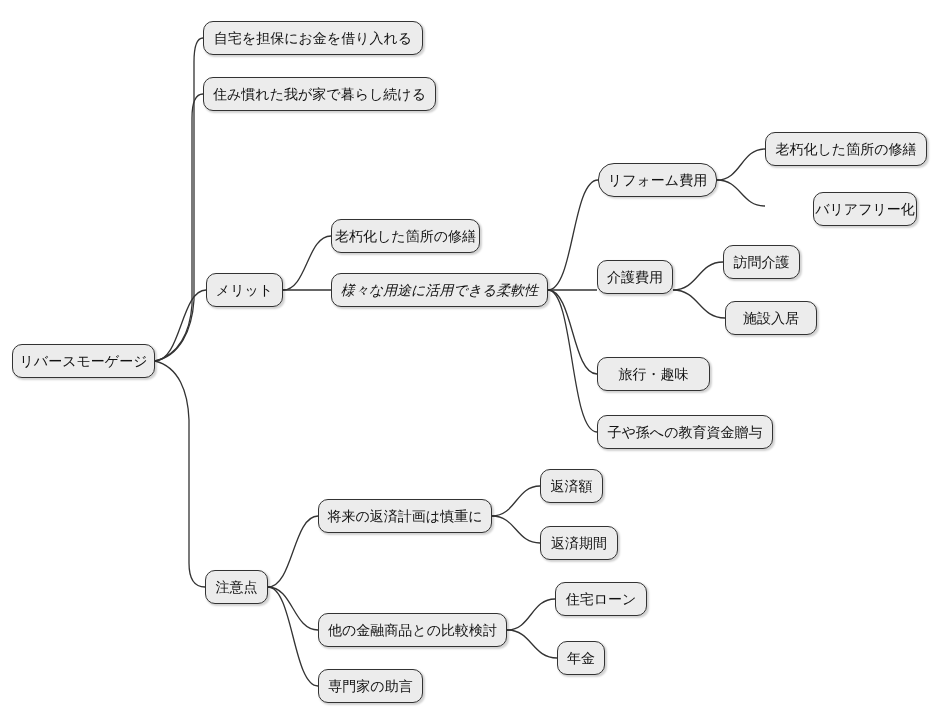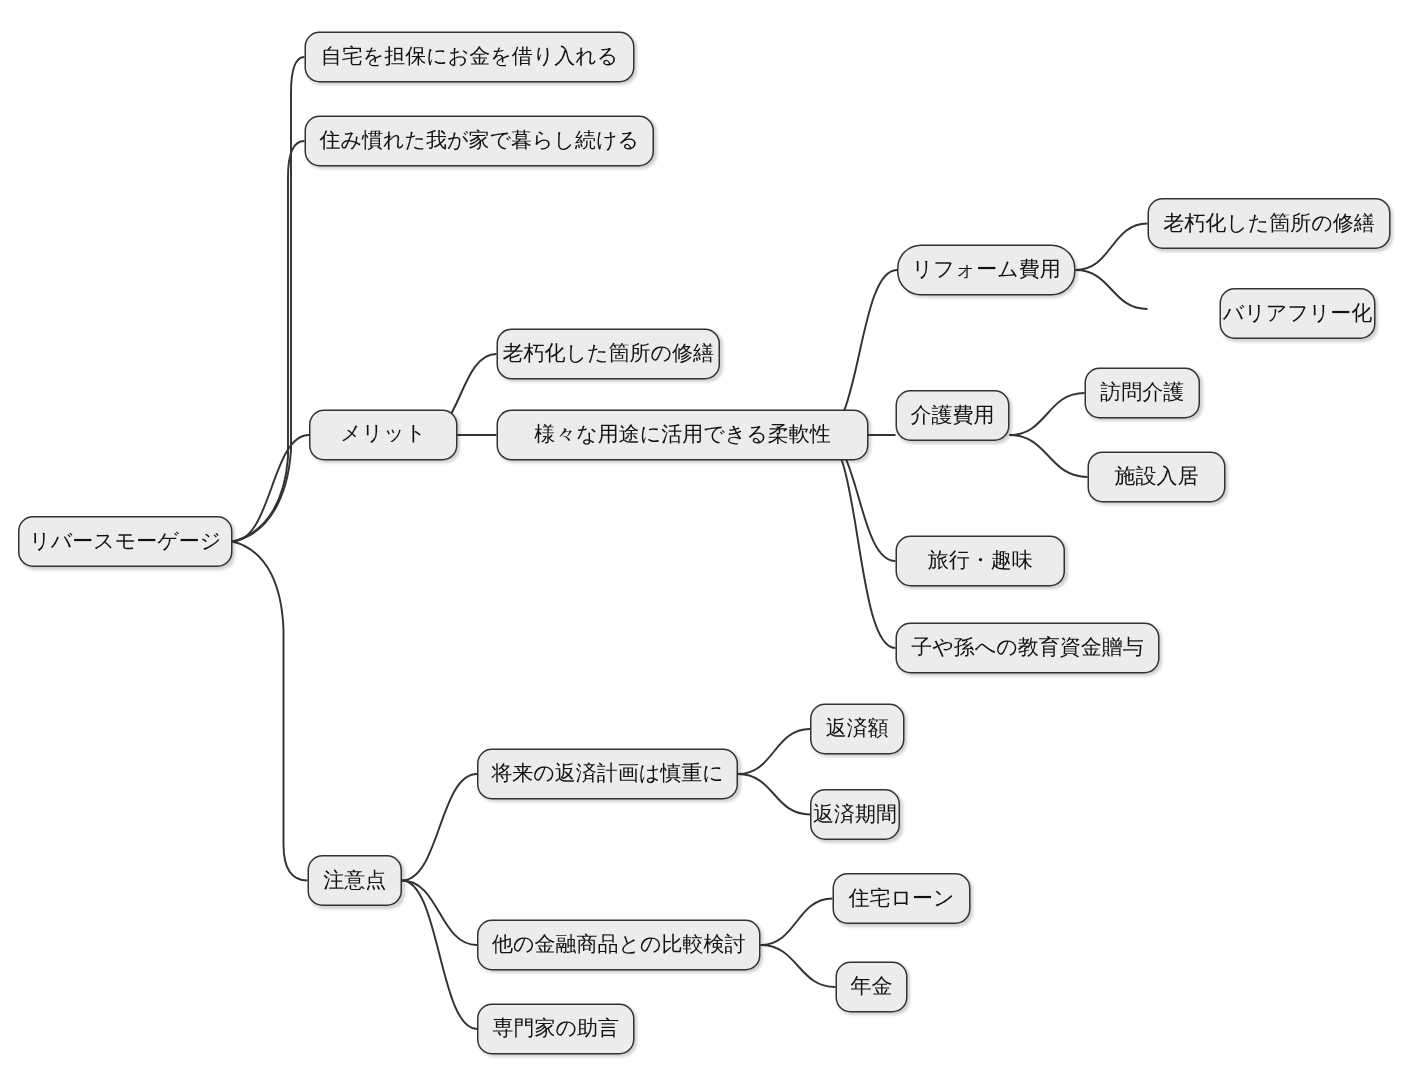--- a/index.html
+++ b/index.html
@@ -66,39 +66,39 @@
     <path d="M 492 516 C 516 516 516 543 540 543"></path>
     <path d="M 507 630 C 531 630 531 599 555 599"></path>
     <path d="M 507 630 C 532 630 532 658 557 658"></path>
   </svg>
 
   <div class="node" style="left:12px;  top:344px; width:143px;">リバースモーゲージ</div>
 
   <div class="node" style="left:203px; top:21px;  width:220px;">自宅を担保にお金を借り入れる</div>
   <div class="node" style="left:203px; top:77px;  width:233px;">住み慣れた我が家で暮らし続ける</div>
 
-  <div class="node" style="left:206px; top:273px; width:99px;font-family:Liberation Serif, serif;">メリット</div>
+  <div class="node" style="left:206px; top:273px; width:77px;">メリット</div>
   <div class="node" style="left:331px; top:219px; width:149px;">老朽化した箇所の修繕</div>
-  <div class="node" style="left:331px; top:273px; width:248px;">様々な用途に活用できる柔軟性</div>
+  <div class="node" style="left:331px; top:273px; width:217px;font-style:italic;">様々な用途に活用できる柔軟性</div>
 
   <div class="node" style="left:598px; top:163px; width:119px;border-radius:16px;">リフォーム費用</div>
   <div class="node" style="left:765px; top:132px; width:162px;">老朽化した箇所の修繕</div>
   <div class="node" style="left:765px; top:192px; width:104px;margin-left:48px;">バリアフリー化</div>
 
   <div class="node" style="left:597px; top:260px; width:76px;">介護費用</div>
   <div class="node" style="left:723px; top:245px; width:77px;">訪問介護</div>
   <div class="node" style="left:725px; top:301px; width:92px;">施設入居</div>
 
   <div class="node" style="left:597px; top:357px; width:113px;">旅行・趣味</div>
   <div class="node" style="left:597px; top:415px; width:176px;">子や孫への教育資金贈与</div>
 
   <div class="node" style="left:205px; top:570px; width:63px;">注意点</div>
   <div class="node" style="left:318px; top:499px; width:174px;">将来の返済計画は慎重に</div>
   <div class="node" style="left:540px; top:469px; width:63px;">返済額</div>
-  <div class="node" style="left:540px; top:526px; width:60px;">返済期間</div>
+  <div class="node" style="left:540px; top:526px; width:78px;">返済期間</div>
 
   <div class="node" style="left:318px; top:613px; width:189px;">他の金融商品との比較検討</div>
   <div class="node" style="left:555px; top:582px; width:92px;">住宅ローン</div>
   <div class="node" style="left:557px; top:641px; width:48px;">年金</div>
 
   <div class="node" style="left:318px; top:669px; width:105px;">専門家の助言</div>
 
 </div>
 
 </body></html>

